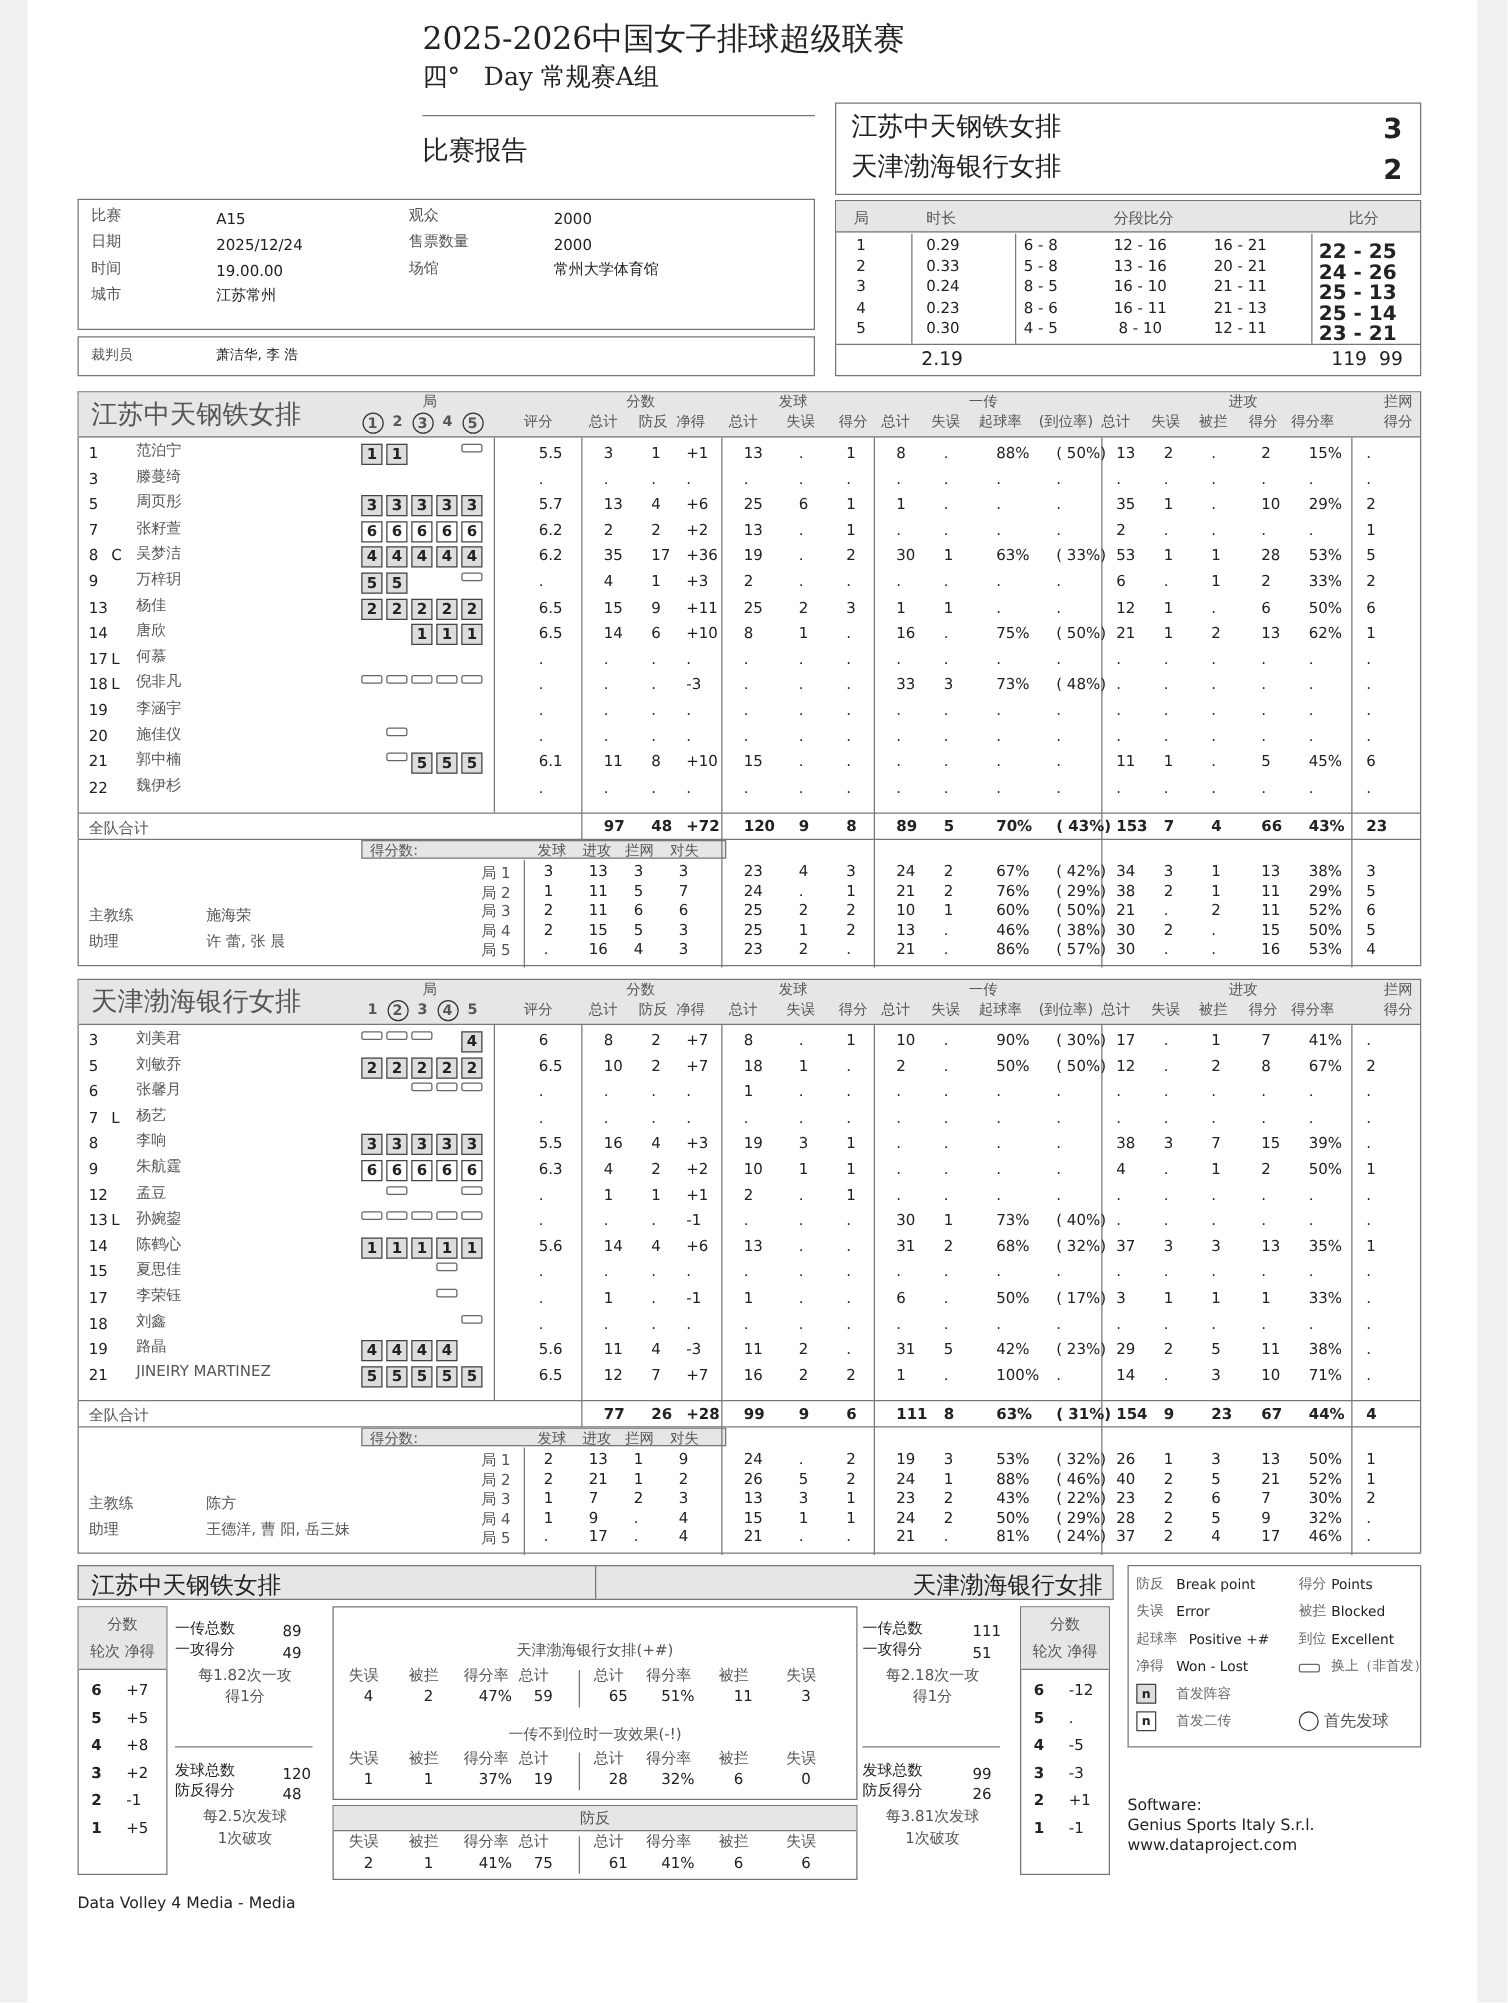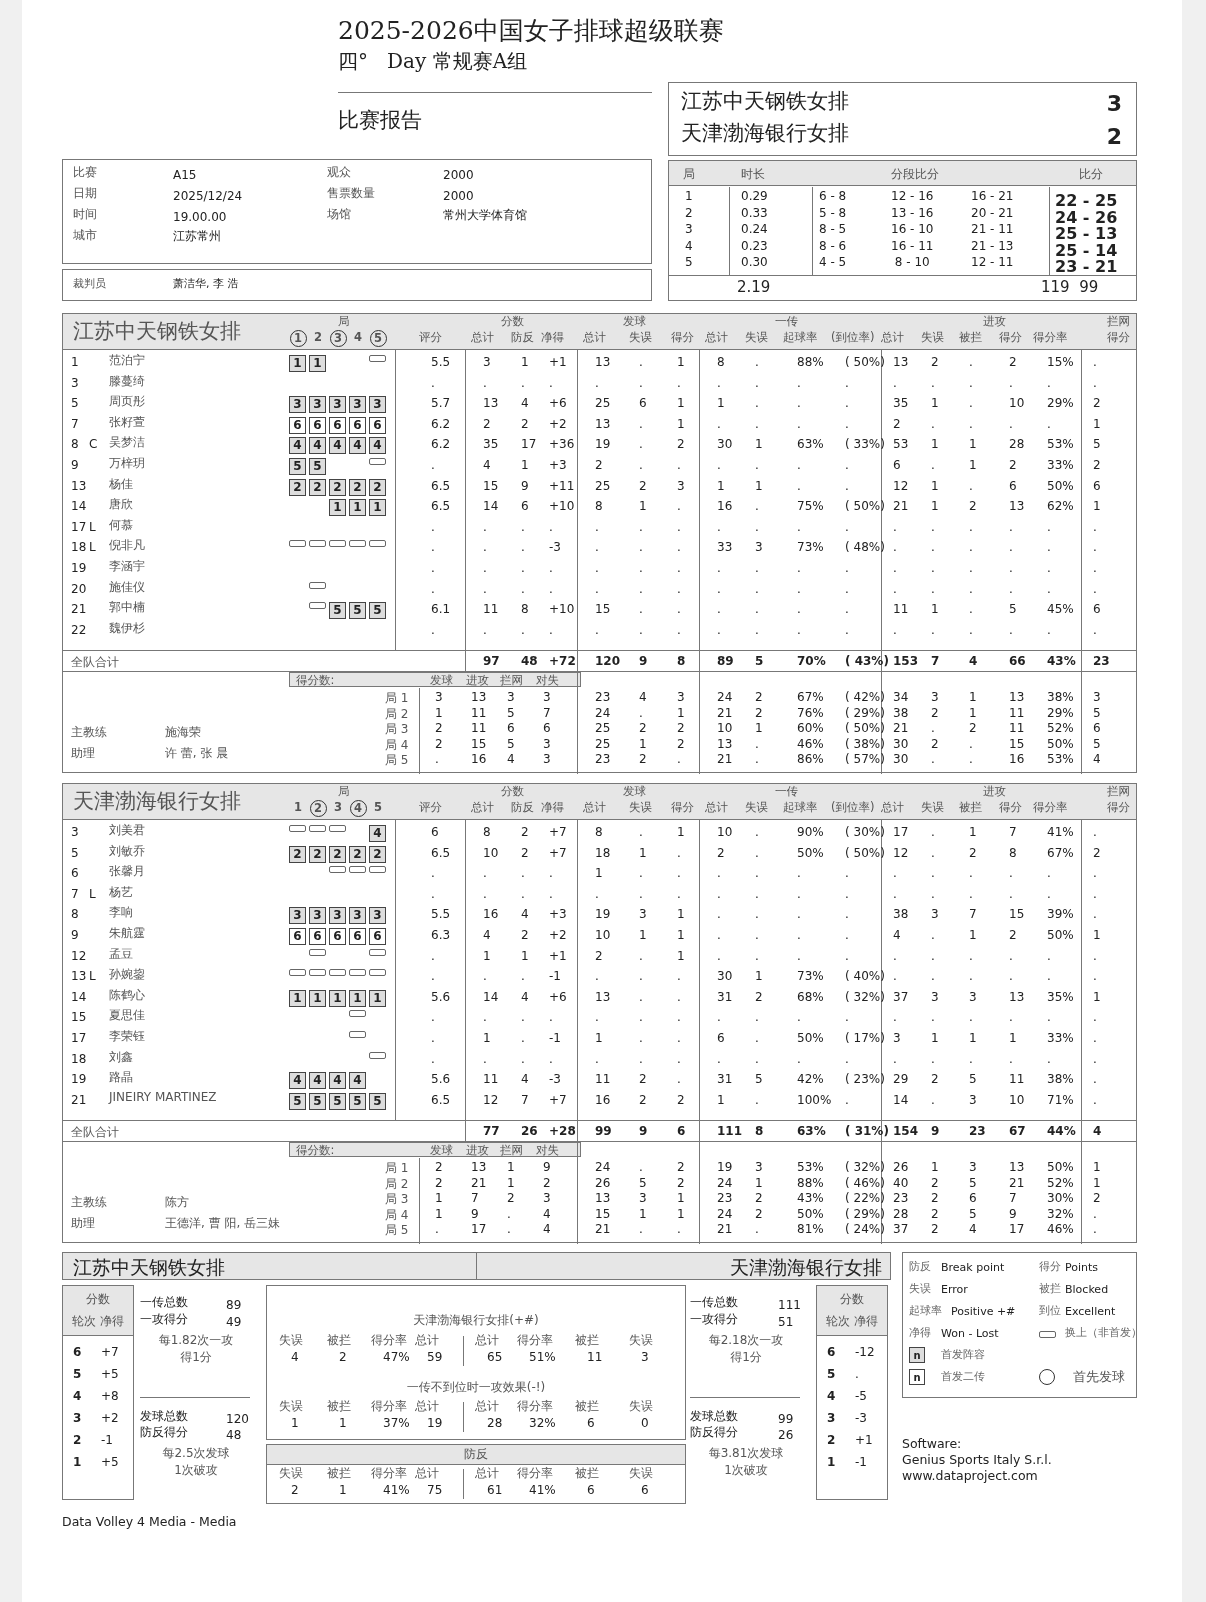--- a/index.html
+++ b/index.html
@@ -137,21 +137,21 @@
         <span style="position:absolute;left:302px;top:77.5px;white-space:pre">21 - 13</span>
         <span style="position:absolute;left:386px;top:79.5px;font-weight:bold;font-size:16px">25 - 14</span>
         <span style="position:absolute;left:16px;top:94px">5</span>
         <span style="position:absolute;left:72px;top:94px">0.30</span>
         <span style="position:absolute;left:150px;top:94px;white-space:pre">4 - 5</span>
         <span style="position:absolute;left:222px;top:94px;white-space:pre"> 8 - 10</span>
         <span style="position:absolute;left:302px;top:94px;white-space:pre">12 - 11</span>
         <span style="position:absolute;left:386px;top:96px;font-weight:bold;font-size:16px">23 - 21</span>
       </div>
     <span style="position:absolute;left:68px;top:117px;font-size:15px">2.19</span>
-    <span style="position:absolute;left:372px;top:117px;font-size:15px;white-space:pre">119  99</span>
+    <span style="position:absolute;left:396px;top:117px;font-size:15px;white-space:pre">119  99</span>
   </div>
 
   <div class="team" id="team0" style="top:313px;height:460px">
       <div class="thead">
         <span class="tname">江苏中天钢铁女排</span>
         <span style="left:275px;top:0">局</span>
         <span style="left:226px;top:16px;font-weight:bold;color:#222;font-size:12px;width:18px;text-align:center"><span class="circ" style="position:static">1</span></span>
         <span style="left:246px;top:16px;font-weight:bold;color:#222;font-size:12px;width:18px;text-align:center"><span style="position:static">2</span></span>
         <span style="left:266px;top:16px;font-weight:bold;color:#222;font-size:12px;width:18px;text-align:center"><span class="circ" style="position:static">3</span></span>
         <span style="left:286px;top:16px;font-weight:bold;color:#222;font-size:12px;width:18px;text-align:center"><span style="position:static">4</span></span>
@@ -1380,21 +1380,21 @@
     <span style="left:162px;top:30px">Blocked</span>
     <span class="cn" style="left:136px;top:50px">到位</span>
     <span style="left:162px;top:52px">Excellent</span>
     <span class="sub" style="left:136px;top:78px"></span>
     <span class="cn" style="left:162px;top:72px;white-space:nowrap">换上（非首发）</span>
     <span class="pos" style="left:6px;top:94px;width:16px;height:16px;font-size:10px">n</span>
     <span class="cn" style="left:38px;top:94px">首发阵容</span>
     <span class="pos w" style="left:6px;top:116px;width:16px;height:16px;font-size:10px">n</span>
     <span class="cn" style="left:38px;top:116px">首发二传</span>
     <span style="left:136px;top:116px;width:16px;height:16px;border:1.2px solid #333;border-radius:50%"></span>
-    <span style="left:170px;top:115px;font-size:13px;color:#555">首先发球</span>
+    <span style="left:156px;top:115px;font-size:13px;color:#555">首先发球</span>
   </div>
 
   <div class="software">
     <div>Software:</div>
     <div>Genius Sports Italy S.r.l.</div>
     <div>www.dataproject.com</div>
   </div>
   <div class="footer">Data Volley 4 Media - Media</div>
 </div>
 

